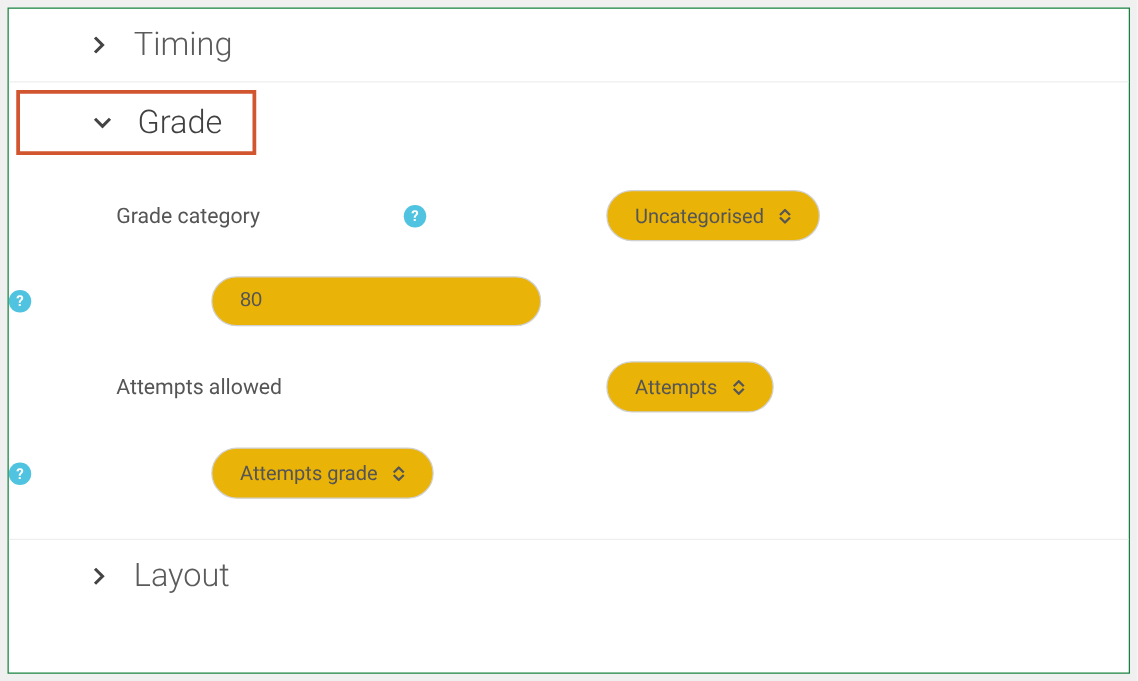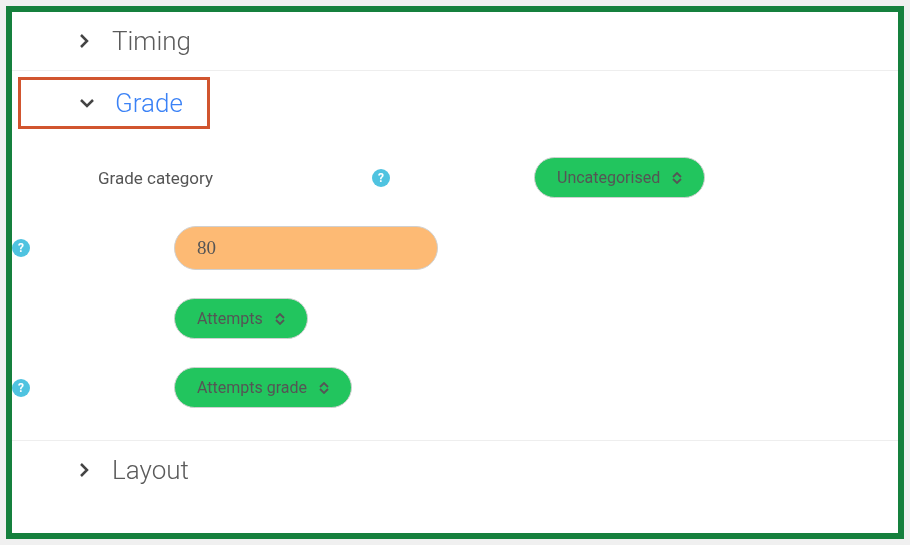--- a/index.html
+++ b/index.html
@@ -9,21 +9,21 @@
     }
     body {
       font-family: -apple-system, BlinkMacSystemFont, "Segoe UI", Roboto, sans-serif;
       background: #f0f0f0;
       padding: 6px;
       width: 910px;
       height: 545px;
     }
     .panel {
       background: #fff;
-      border: 6px solid #15803d;
+      border: 1px solid #15803d;
       width: 898px;
       height: 533px;
       overflow: hidden;
     }
     .section-header {
       display: flex;
       align-items: center;
       padding: 14px 0 14px 62px;
       cursor: pointer;
       font-size: 26px;
@@ -46,21 +46,21 @@
       padding-top: 6px;
       padding-bottom: 6px;
     }
     .section-grade-header {
       display: inline-flex;
       align-items: center;
       padding: 8px 24px 8px 56px;
       margin-left: 6px;
       font-size: 26px;
       font-weight: 300;
-      color: #3b82f6;
+      color: #404040;
       border: 3px solid #d1552f;
       cursor: pointer;
     }
     .section-grade-header .chevron {
       display: inline-flex;
       align-items: center;
       justify-content: center;
       width: 20px;
       height: 20px;
       margin-right: 18px;
@@ -69,21 +69,21 @@
     .section-body {
       padding: 8px 0 18px 0;
       border-bottom: 1px solid #eee;
     }
     .form-row {
       display: flex;
       align-items: center;
       padding: 14px 0;
     }
     .form-label {
-      width: 360px;
+      width: 316px;
       padding-left: 86px;
       font-size: 17px;
       color: #555;
     }
     .help-col {
       width: 60px;
       display: flex;
       align-items: center;
       justify-content: flex-start;
     }
@@ -102,46 +102,46 @@
     }
     .control-col {
       padding-left: 102px;
     }
     .select-pill {
       border: 1px solid #d0d0d0;
       border-radius: 999px;
       padding: 10px 22px;
       font-size: 16px;
       color: #555;
-      background: #22c55e;
+      background: #eab308;
       display: inline-flex;
       align-items: center;
       cursor: pointer;
       min-width: 0;
     }
     .select-pill .updown {
       margin-left: 12px;
       display: inline-flex;
       flex-direction: column;
       align-items: center;
       line-height: 0;
     }
     .select-pill .updown svg {
       display: block;
     }
     .text-input {
       border: 1px solid #d0d0d0;
       border-radius: 999px;
       padding: 10px 22px;
-      font-size: 19px;
+      font-size: 16px;
       color: #555;
-      background: #fdba74;
+      background: #eab308;
       width: 264px;
       outline: none;
-      font-family: Liberation Serif, serif;
+      font-family: Liberation Sans, sans-serif;
     }
   </style>
 </head>
 <body>
 
 <div class="panel">
 
   <div class="section-header section-timing">
     <span class="chevron">
       <svg width="10" height="14" viewBox="0 0 10 14">
@@ -187,20 +187,21 @@
     <div class="form-row">
       <div class="help-col">
         <span class="help-icon">?</span>
       </div>
       <div class="control-col">
         <input type="text" class="text-input" value="80" style="">
       </div>
     </div>
 
     <div class="form-row">
+      <div class="form-label">Attempts allowed</div>
       <div class="help-col"></div>
       <div class="control-col">
         <div class="select-pill">
           <span>Attempts</span>
           <span class="updown">
             <svg width="10" height="6" viewBox="0 0 10 6">
                 <path d="M1 5 L5 1 L9 5" fill="none" stroke="#555" stroke-width="1.8"></path>
               </svg>
             <svg width="10" height="6" viewBox="0 0 10 6">
                 <path d="M1 1 L5 5 L9 1" fill="none" stroke="#555" stroke-width="1.8"></path>

